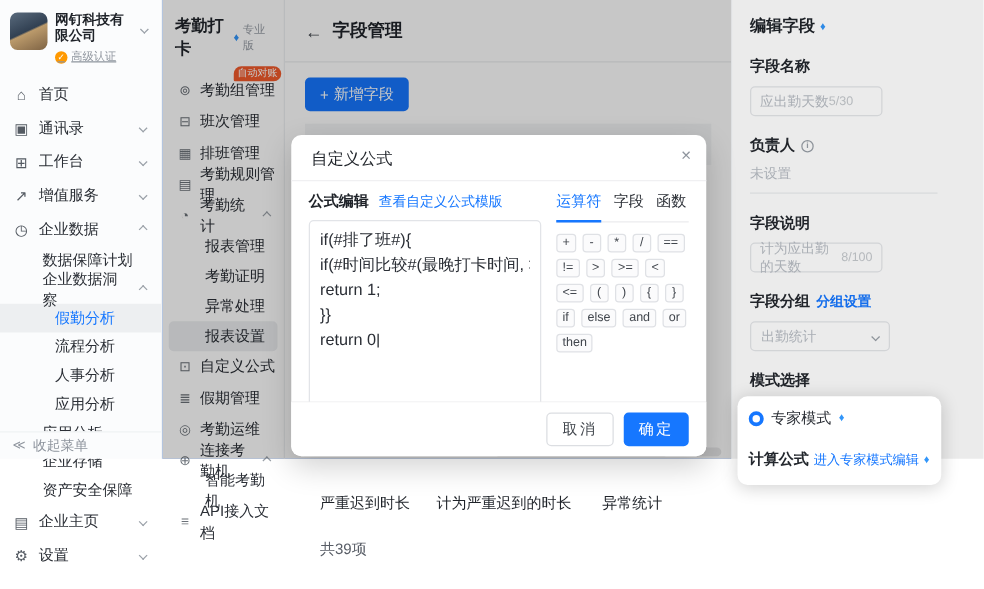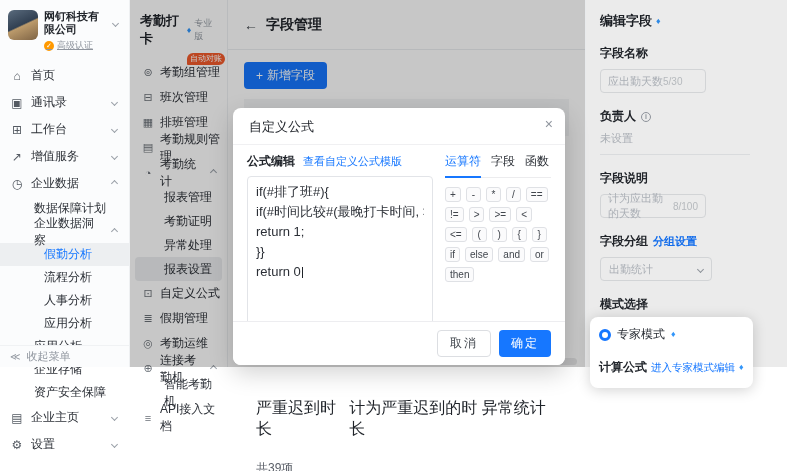--- a/index.html
+++ b/index.html
@@ -58,21 +58,21 @@
 
   
   .content{flex:1;min-width:0;background:#fff;position:relative;}
   .page-head{height:50px;display:flex;align-items:center;gap:8px;padding:0 16px;border-bottom:1px solid #ebedf0;background:#fff;}
   .back{font-size:14px;color:#41464d;cursor:pointer;}
   .ptitle{font-size:14px;font-weight:700;}
   .toolbar{padding:12px 16px 10px;}
   .btn-primary{background:var(--accent);color:#fff;border:none;border-radius:4px;padding:5px 12px;font-size:12px;cursor:pointer;display:inline-flex;align-items:center;gap:4px;}
   .btn-primary.dialog,.btn-ghost{letter-spacing:2px;padding:4px 12px;}
   .btn-ghost{background:#fff;color:#41464d;border:1px solid #dcdee2;border-radius:4px;font-size:12px;cursor:pointer;}
-  .thead,.trow{margin:0 16px;display:grid;grid-template-columns:31% 44% 25%;font-size:16px;}
+  .thead,.trow{margin:0 16px;display:grid;grid-template-columns:31% 44% 25%;font-size:12px;}
   .thead{background:#f4f5f7;padding:8px 12px;color:#585d66;}
   .tspacer{height:252px;}
   .trow{padding:10px 12px;color:#1f2329;}
   .ttotal{padding:10px 28px;font-size:12px;color:#585d66;}
   .hscroll{position:absolute;bottom:2px;left:12px;right:8px;height:7px;border-radius:4px;background:#e9eaeb;}
   .hthumb{position:absolute;top:0;left:46%;width:140px;height:7px;border-radius:4px;background:#b7babe;}
 
   
   .modal{position:absolute;left:103px;top:108px;width:332px;height:257px;background:#fff;border-radius:8px;
          box-shadow:0 8px 24px rgba(0,0,0,0.18);z-index:50;}

